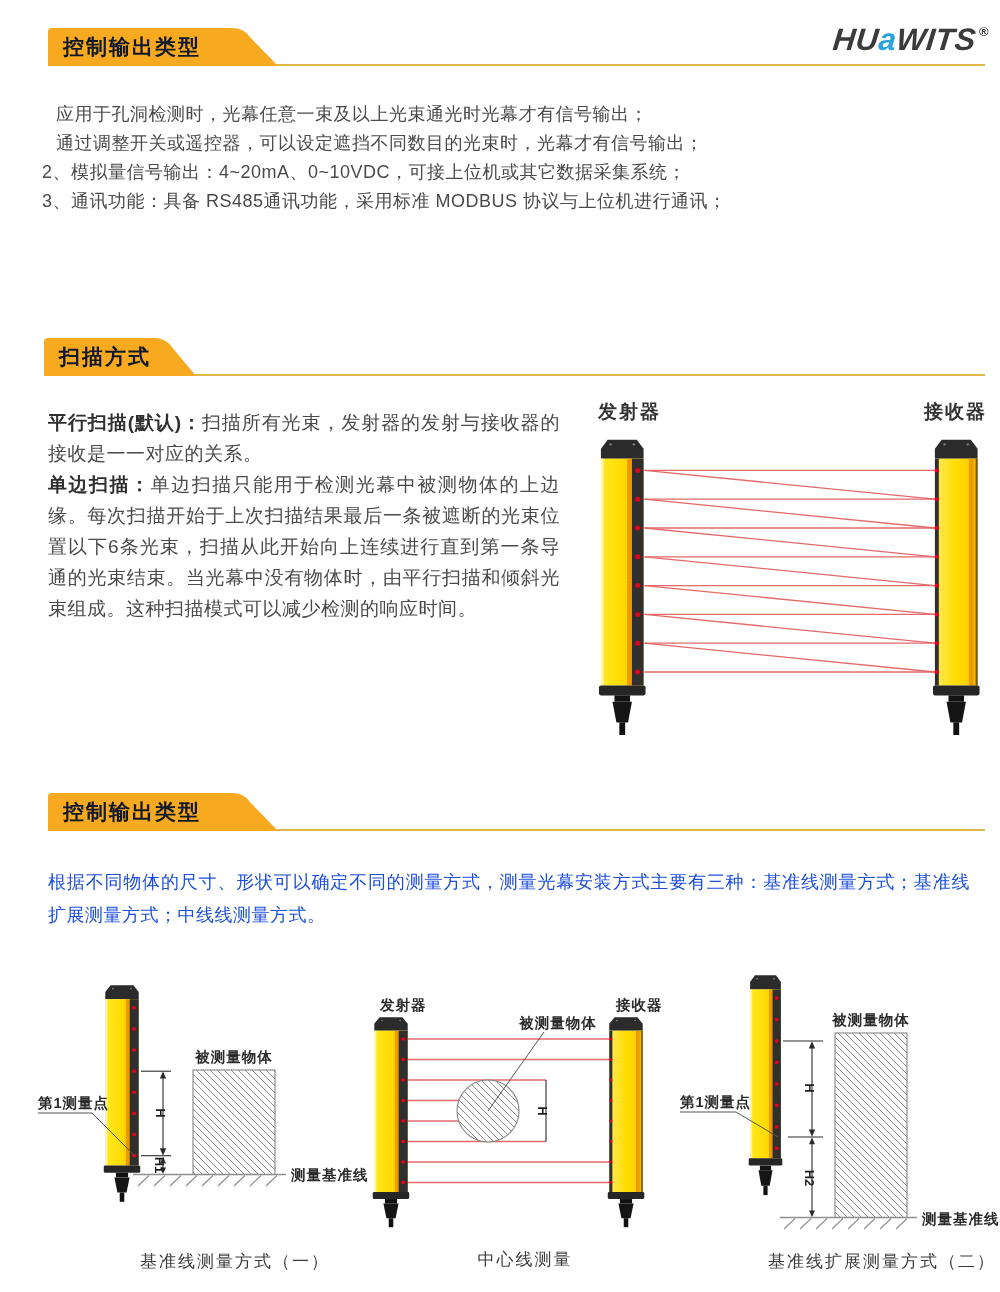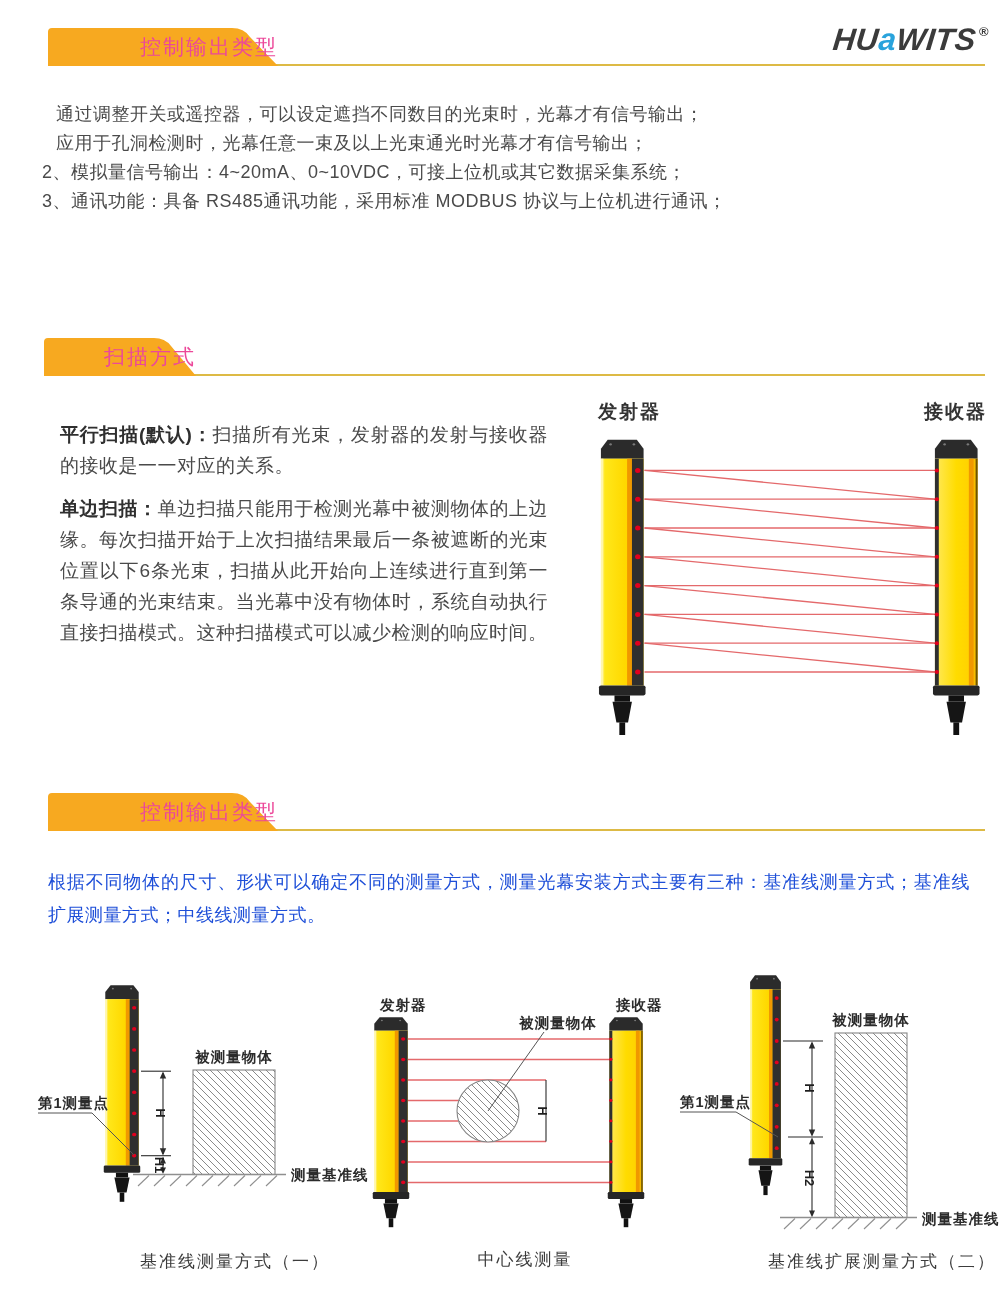--- a/index.html
+++ b/index.html
@@ -3,36 +3,36 @@
 <meta charset="utf-8">
 <style>
   html,body{margin:0;padding:0;background:#ffffff;}
   #page{position:relative;width:1000px;height:1292px;background:#fff;overflow:hidden;
         font-family:"Liberation Sans","DejaVu Sans",sans-serif;}
 
   
   .banner{position:absolute;height:38px;}
   .banner svg.bshape{position:absolute;left:0;top:0;width:100%;height:100%;}
   .banner .btext{position:relative;display:block;padding-left:15px;line-height:38px;
-                 font-size:21px;font-weight:normal;color:#ec4899;letter-spacing:2px;text-align:right;}
+                 font-size:21px;font-weight:bold;color:#0f172a;letter-spacing:2px;}
   .underline{position:absolute;left:48px;width:937px;height:2px;background:#ddba45;}
 
   
   .logo{position:absolute;left:833px;top:22px;font-style:italic;font-weight:bold;
         font-size:31px;letter-spacing:0.5px;color:#3b3b3b;transform:skewX(-6deg);white-space:nowrap;}
   .logo .lg-blue{color:#29a3dc;}
   .logo sup{font-size:13px;font-style:normal;vertical-align:14px;margin-left:2px;transform:skewX(6deg);display:inline-block;}
 
   
   .outlist{position:absolute;left:42px;top:100px;width:910px;font-size:18px;line-height:29px;
            color:#4a4a4a;letter-spacing:0.5px;}
   .outlist .ind{padding-left:14px;}
   .scan-col{position:absolute;left:48px;top:407px;width:512px;font-size:19px;line-height:31px;
             color:#4a4a4a;text-align:justify;letter-spacing:0.5px;}
-  .scan-col p{margin:12px;}
+  .scan-col p{margin:0;}
   .scan-col .lead{font-weight:bold;color:#2f2f2f;}
   .measure-par{position:absolute;left:48px;top:866px;width:922px;font-size:18px;line-height:33px;
                color:#1d4ed8;text-align:justify;letter-spacing:0.5px;}
 
   
   .diag{position:absolute;overflow:visible;}
   svg{overflow:visible;}
   .beam{stroke:#e4696b;stroke-width:1.3;fill:none;}
   .dim{stroke:#2b2b2b;stroke-width:1.1;fill:none;}
   .arrow{fill:#2b2b2b;stroke:none;}
@@ -122,37 +122,37 @@
   <div class="underline" style="top:64px"></div>
   <div class="banner" style="left:48px;top:28px;width:230px">
     <svg class="bshape" viewBox="0 0 230 38" preserveAspectRatio="none">
       <path d="M4,0 H184 Q196,0 202,9 L230,38 H0 V4 Q0,0 4,0 Z" fill="#f7a920"></path>
     </svg>
     <span class="btext">控制输出类型</span>
   </div>
   <div class="logo"><span class="lg-dark">HU</span><span class="lg-blue">a</span><span class="lg-dark">WITS</span><sup>®</sup></div>
 
   <div class="outlist">
+    <div class="ind">应用于孔洞检测时，光幕任意一束及以上光束通光时光幕才有信号输出；</div>
     <div class="ind">通过调整开关或遥控器，可以设定遮挡不同数目的光束时，光幕才有信号输出；</div>
-    <div class="ind">应用于孔洞检测时，光幕任意一束及以上光束通光时光幕才有信号输出；</div>
     <div>2、模拟量信号输出：4~20mA、0~10VDC，可接上位机或其它数据采集系统；</div>
     <div>3、通讯功能：具备 RS485通讯功能，采用标准 MODBUS 协议与上位机进行通讯；</div>
   </div>
 
   <div class="underline" style="top:374px"></div>
   <div class="banner" style="left:44px;top:338px;width:152px">
     <svg class="bshape" viewBox="0 0 152 38" preserveAspectRatio="none">
       <path d="M4,0 H110 Q121,0 127,8 L152,38 H0 V4 Q0,0 4,0 Z" fill="#f7a920"></path>
     </svg>
     <span class="btext">扫描方式</span>
   </div>
 
   <div class="scan-col">
     <p><span class="lead">平行扫描(默认)：</span><span>扫描所有光束，发射器的发射与接收器的接收是一一对应的关系。</span></p>
-    <p><span class="lead">单边扫描：</span><span>单边扫描只能用于检测光幕中被测物体的上边缘。每次扫描开始于上次扫描结果最后一条被遮断的光束位置以下6条光束，扫描从此开始向上连续进行直到第一条导通的光束结束。当光幕中没有物体时，系统自动执行直接扫描模式。这种扫描模式可以减少检测的响应时间。</span></p>
+    <p><span class="lead">单边扫描：</span><span>单边扫描只能用于检测光幕中被测物体的上边缘。每次扫描开始于上次扫描结果最后一条被遮断的光束位置以下6条光束，扫描从此开始向上连续进行直到第一条导通的光束结束。当光幕中没有物体时，由平行扫描和倾斜光束组成。这种扫描模式可以减少检测的响应时间。</span></p>
   </div>
 
   <svg class="diag" style="left:560px;top:382px" width="440" height="400">
     <text class="dlabel-big" x="38" y="36">发射器</text>
     <text class="dlabel-big" x="364" y="36">接收器</text>
     <g id="scan-beams">
         <line x1="84.5" y1="88.4" x2="375" y2="88.4" class="beam"></line>
         <line x1="84.5" y1="88.4" x2="375" y2="117.2" class="beam"></line>
         <line x1="84.5" y1="117.2" x2="375" y2="117.2" class="beam"></line>
         <line x1="84.5" y1="117.2" x2="375" y2="146" class="beam"></line>

